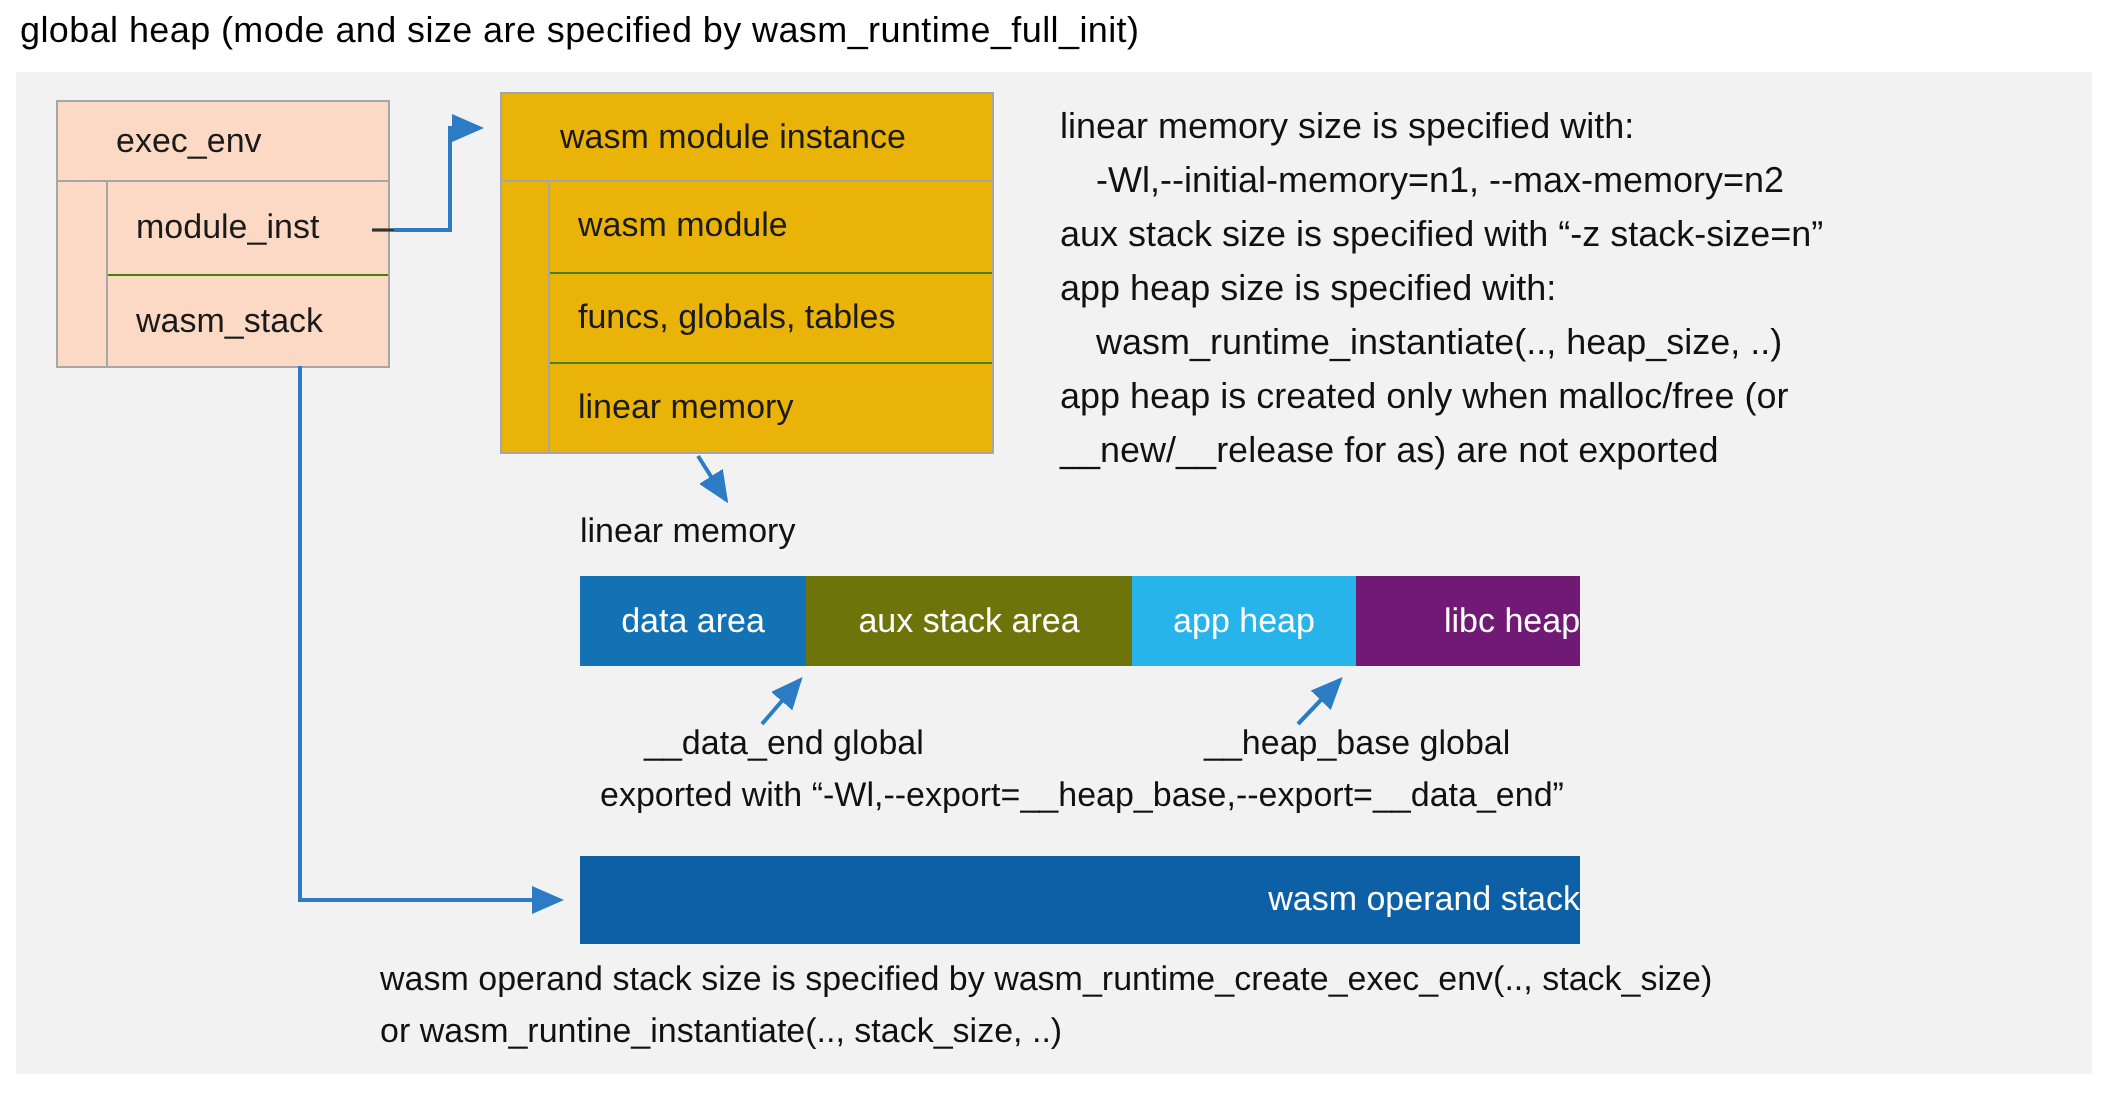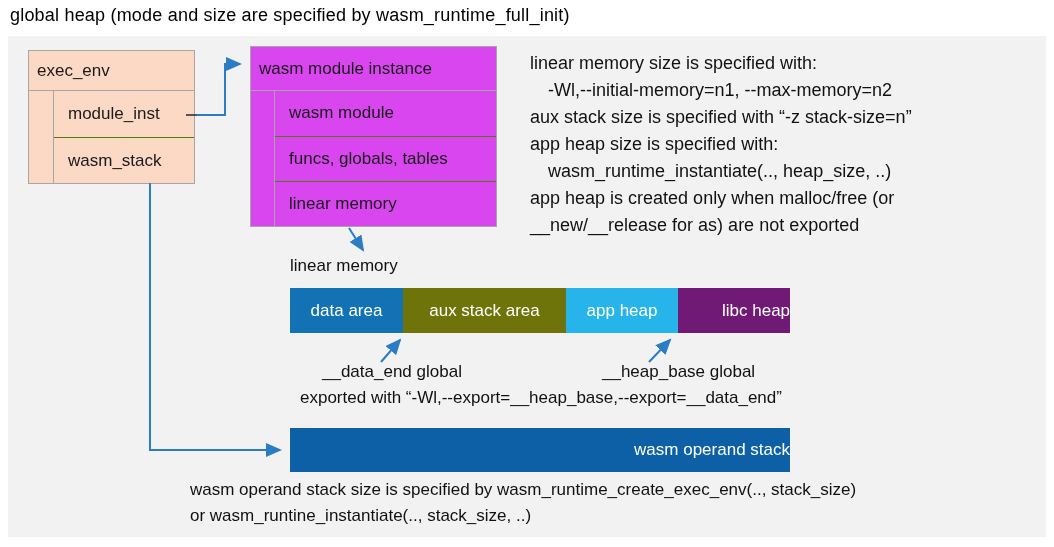--- a/index.html
+++ b/index.html
@@ -3,33 +3,33 @@
 <meta charset="utf-8">
 <style>
   * { margin:0; padding:0; box-sizing:border-box; }
   html,body { width:1054px; height:547px; background:#ffffff; font-family:"Liberation Sans", sans-serif; }
   .page { position:relative; width:1054px; height:547px; overflow:hidden; background:#fff; }
   .title { position:absolute; left:10px; top:5px; font-size:18px; color:#000; letter-spacing:0.2px; }
   .panel { position:absolute; left:8px; top:36px; width:1038px; height:501px; background:#f2f2f2; }
 
   
   .box { position:absolute; border:1px solid #a6a6a6; font-size:17px; color:#1a1a1a; }
-  .box-header { border-bottom:1px solid #a6a6a6; padding-left:8px; }
+  .box-header { border-bottom:1px solid #a6a6a6; padding-left:29px; }
   .box-body { display:flex; }
   .box-strip { border-right:1px solid #a6a6a6; }
   .box-rows { flex:1; }
   .box-row { padding-left:14px; }
   .box-row + .box-row { border-top:1px solid #4d7c0f; }
 
   .execenv { left:28px; top:50px; width:167px; background:#fbd9c5; }
   .execenv .box-header { height:40px; line-height:39px; }
   .execenv .box-strip { width:25px; }
   .execenv .box-row { height:46px; line-height:45px; }
 
-  .modinst { left:250px; top:46px; width:247px; background:#d946ef; }
+  .modinst { left:250px; top:46px; width:247px; background:#eab308; }
   .modinst .box-header { height:44px; line-height:43px; }
   .modinst .box-strip { width:24px; }
   .modinst .box-row { height:45px; line-height:44px; }
 
   
   .notes-top { position:absolute; left:530px; top:50px; font-size:18px; color:#111; }
   .notes-top .line { height:27px; line-height:27px; white-space:nowrap; }
   .notes-top .indent { padding-left:18px; }
 
   

